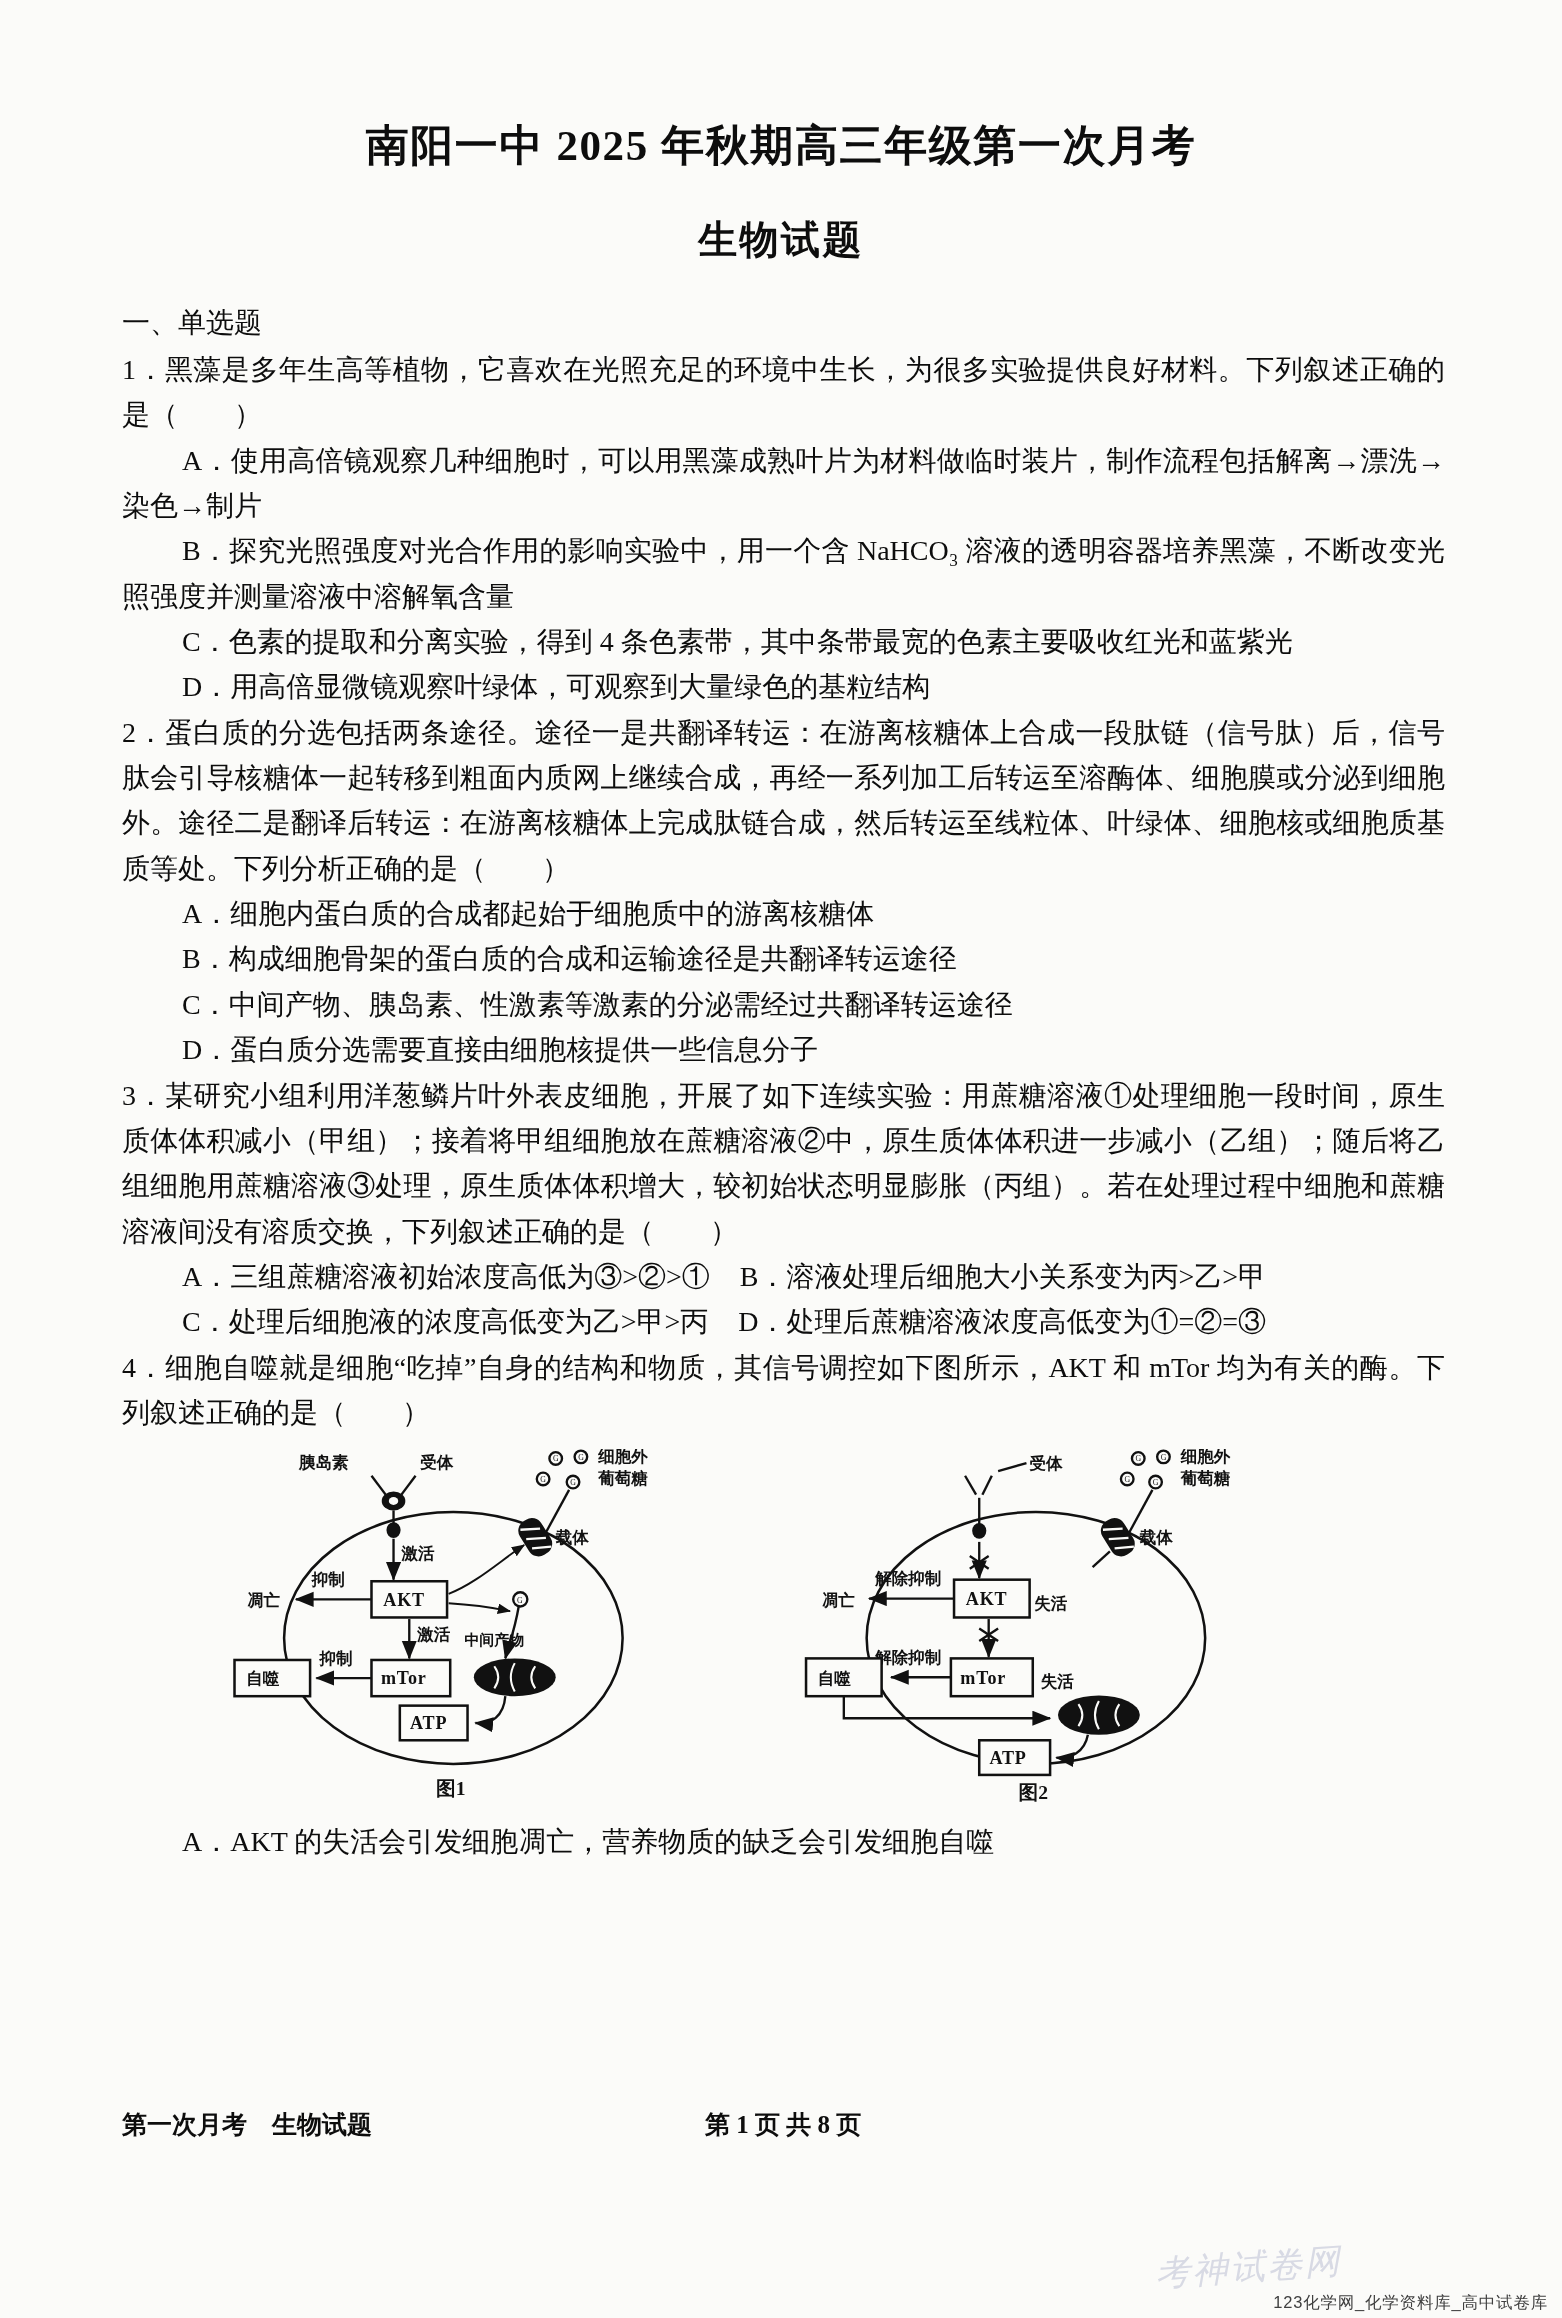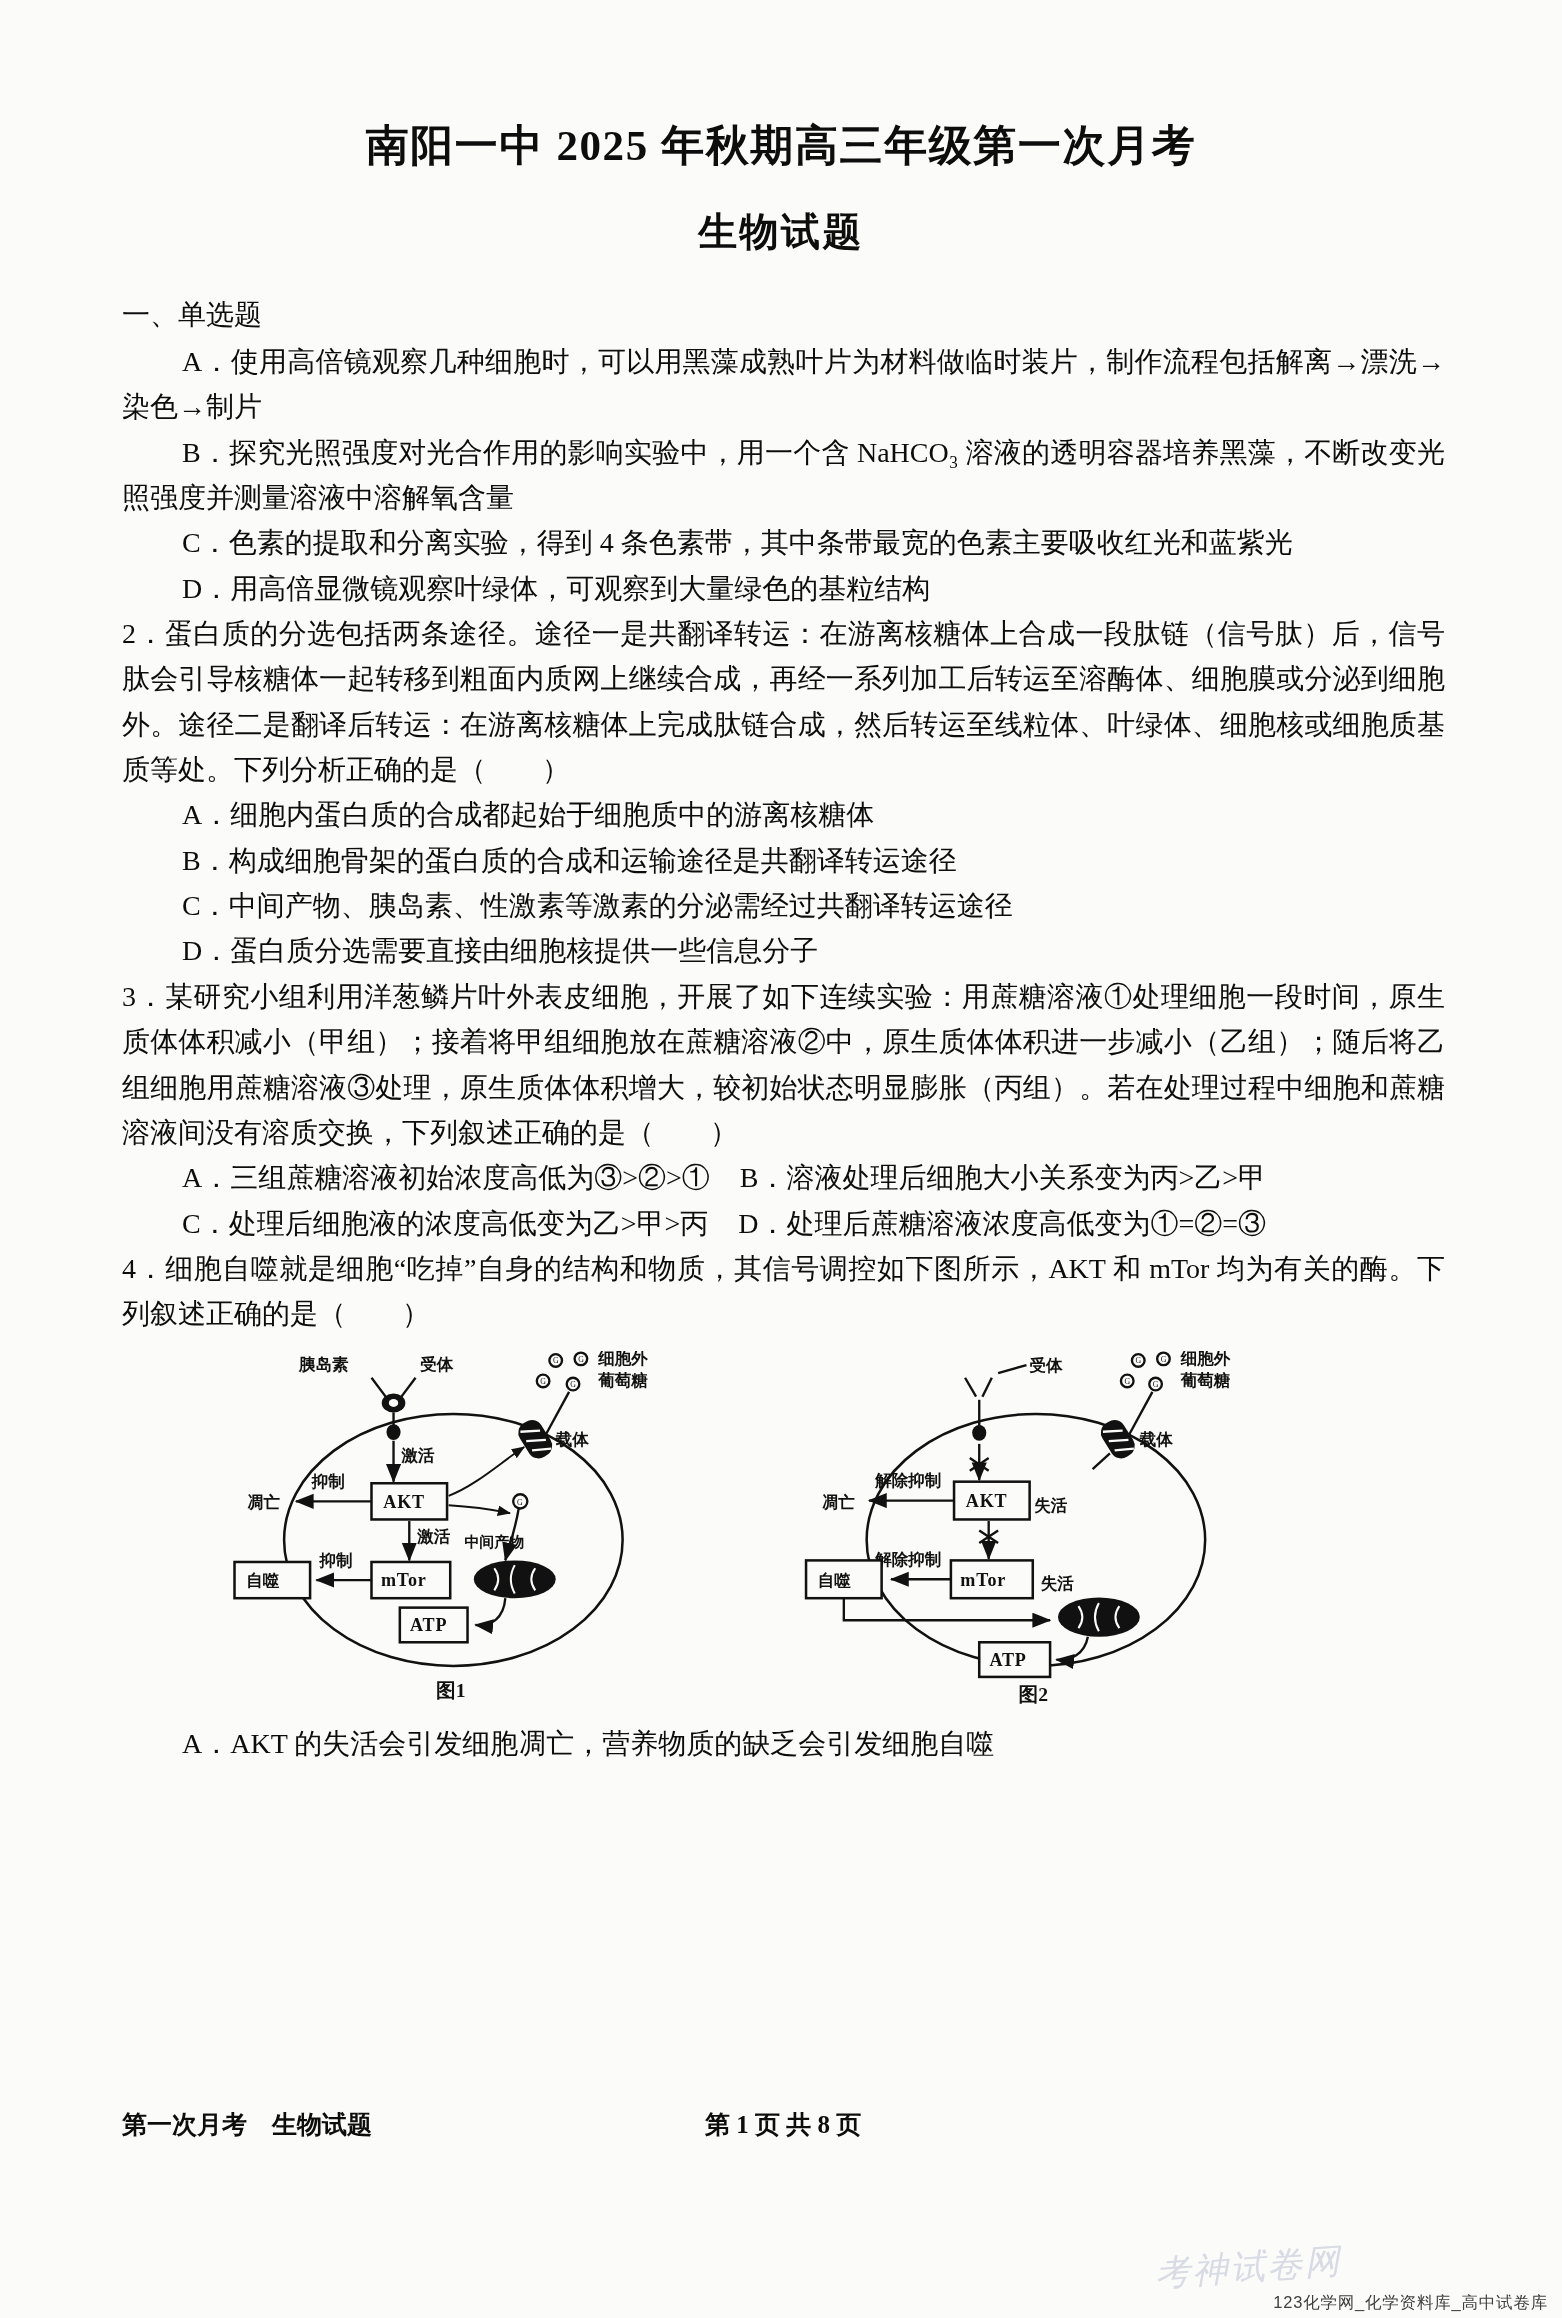--- a/index.html
+++ b/index.html
@@ -19,21 +19,21 @@
     font-weight:bold;
     letter-spacing:1.6px;
     margin:0;
     padding-top:117px;
   }
   .title-sub {
     text-align:center;
     font-size:39px;
     font-weight:bold;
     letter-spacing:2.4px;
-    margin:0;
+    margin:8px;
     padding-top:30px;
   }
 
   .body-area { padding:0 117px 0 122px; margin-top:36px; }
 
   .section-head {
     font-size:28px;
     font-weight:normal;
     line-height:1.45;
     margin:0 0 3.2px 0;
@@ -109,20 +109,21 @@
 
 <div class="page">
 
   <h1 class="title-main">南阳一中 2025 年秋期高三年级第一次月考</h1>
   <h2 class="title-sub">生物试题</h2>
 
   <div class="body-area">
 
     <div class="section-head">一、单选题</div>
 
+    <div class="q-stem">1．黑藻是多年生高等植物，它喜欢在光照充足的环境中生长，为很多实验提供良好材料。下列叙述正确的是（　　）</div>
     <div class="opt">A．使用高倍镜观察几种细胞时，可以用黑藻成熟叶片为材料做临时装片，制作流程包括解离→漂洗→染色→制片</div>
     <div class="opt">B．探究光照强度对光合作用的影响实验中，用一个含 NaHCO₃ 溶液的透明容器培养黑藻，不断改变光照强度并测量溶液中溶解氧含量</div>
     <div class="opt">C．色素的提取和分离实验，得到 4 条色素带，其中条带最宽的色素主要吸收红光和蓝紫光</div>
     <div class="opt">D．用高倍显微镜观察叶绿体，可观察到大量绿色的基粒结构</div>
 
     <div class="q-stem">2．蛋白质的分选包括两条途径。途径一是共翻译转运：在游离核糖体上合成一段肽链（信号肽）后，信号肽会引导核糖体一起转移到粗面内质网上继续合成，再经一系列加工后转运至溶酶体、细胞膜或分泌到细胞外。途径二是翻译后转运：在游离核糖体上完成肽链合成，然后转运至线粒体、叶绿体、细胞核或细胞质基质等处。下列分析正确的是（　　）</div>
     <div class="opt">A．细胞内蛋白质的合成都起始于细胞质中的游离核糖体</div>
     <div class="opt">B．构成细胞骨架的蛋白质的合成和运输途径是共翻译转运途径</div>
     <div class="opt">C．中间产物、胰岛素、性激素等激素的分泌需经过共翻译转运途径</div>
     <div class="opt">D．蛋白质分选需要直接由细胞核提供一些信息分子</div>

